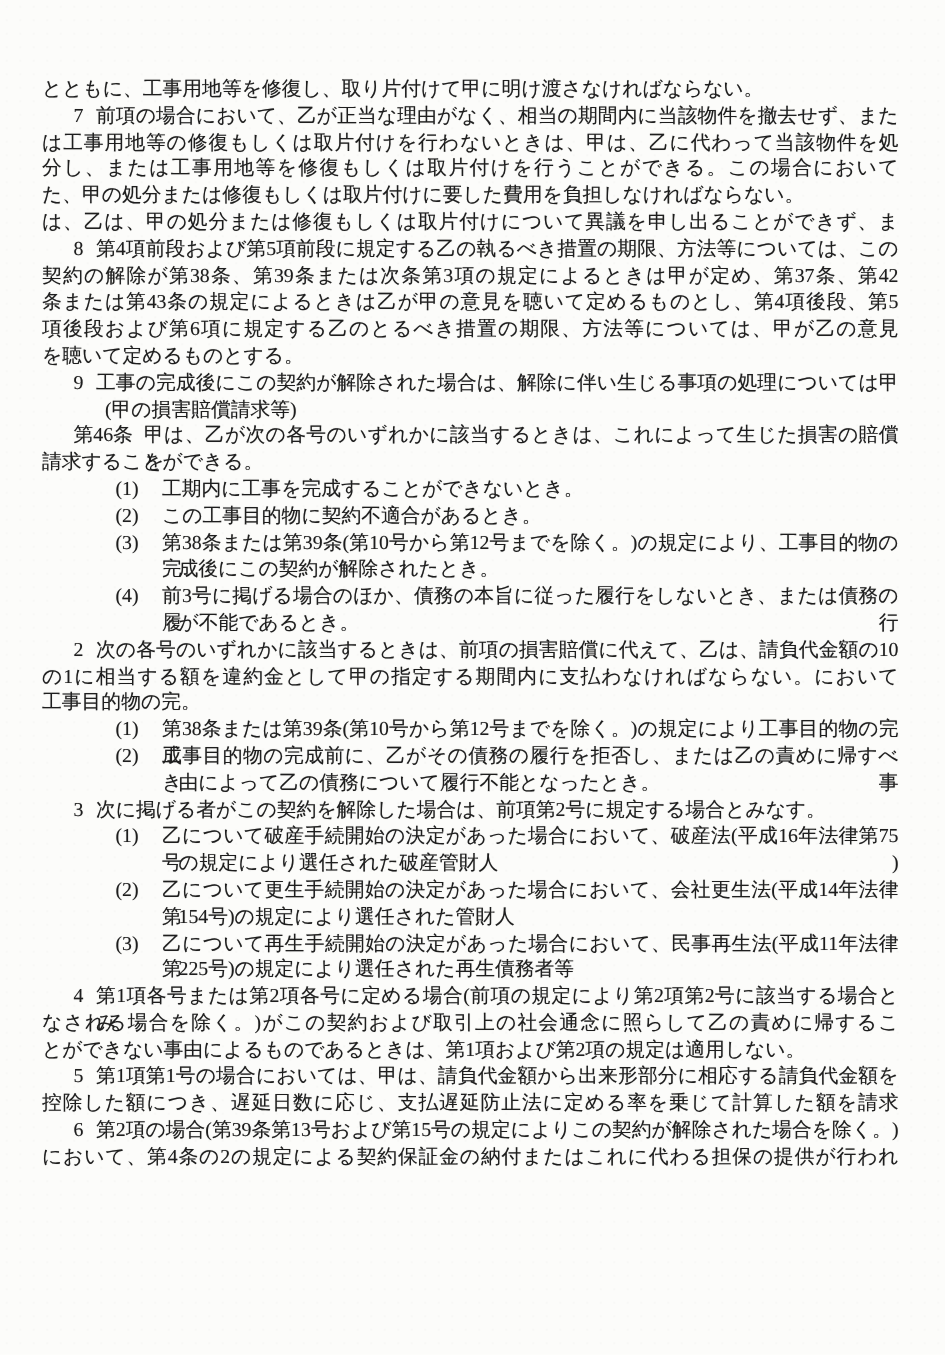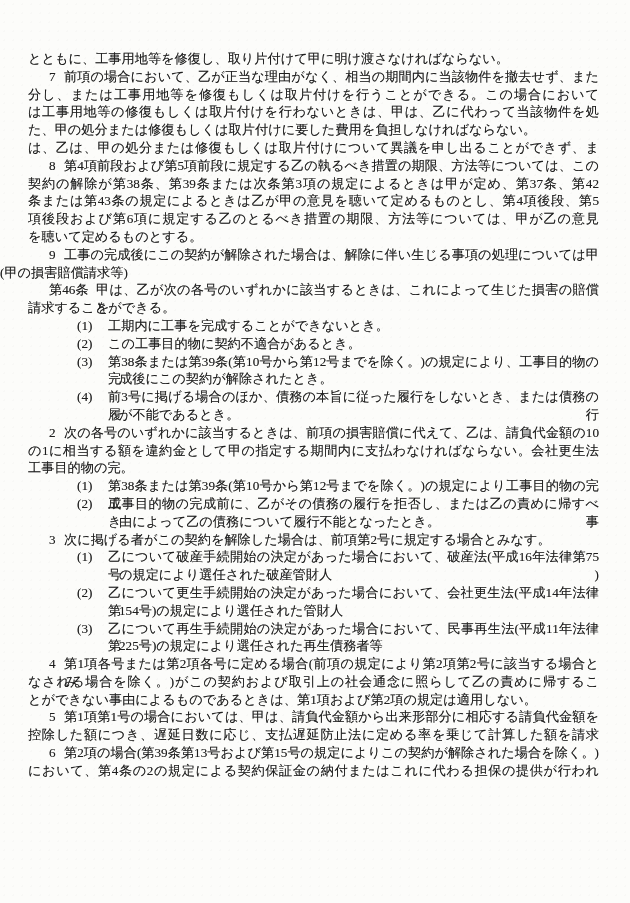--- a/index.html
+++ b/index.html
@@ -41,60 +41,60 @@
     white-space: normal;
     text-align: justify;
     text-align-last: justify;
   }
   
   .line.num-first  { padding-left: 64px; }   
   .line.art-first  { padding-left: 96px; }   
   .line.cont       { padding-left: 28px; }   
   .line.sub-first  { padding-left: 108px; }  
   .line.sub-cont   { padding-left: 119px; }   
-  .line.heading    { }   
+  .line.heading    { padding-left: 70px; }   
   .marker {
     position: absolute;
     left: 49px;
     top: 0;
     line-height: 17.8px;
     font-size: 13.2px;
     color: #1e1e1e;
     text-shadow: 0 0 0.5px rgba(30,30,30,0.45);
   }
   .marker.sub { left: 77px; }
 </style>
 </head>
 <body>
 
 <div class="page">
   <div class="content" id="doc-content">
       <div class="line cont">とともに、工事用地等を修復し、取り片付けて甲に明け渡さなければならない。</div>
       <div class="line num-first full">前項の場合において、乙が正当な理由がなく、相当の期間内に当該物件を撤去せず、また<span class="marker">7</span></div>
+      <div class="line cont full">は工事用地等の修復もしくは取片付けを行わないときは、甲は、乙に代わって当該物件を処</div>
       <div class="line cont full">分し、または工事用地等を修復もしくは取片付けを行うことができる。この場合において</div>
-      <div class="line cont full">は工事用地等の修復もしくは取片付けを行わないときは、甲は、乙に代わって当該物件を処</div>
       <div class="line cont">た、甲の処分または修復もしくは取片付けに要した費用を負担しなければならない。</div>
       <div class="line cont full">は、乙は、甲の処分または修復もしくは取片付けについて異議を申し出ることができず、ま</div>
       <div class="line num-first full">第4項前段および第5項前段に規定する乙の執るべき措置の期限、方法等については、この<span class="marker">8</span></div>
       <div class="line cont full">契約の解除が第38条、第39条または次条第3項の規定によるときは甲が定め、第37条、第42</div>
       <div class="line cont full">条または第43条の規定によるときは乙が甲の意見を聴いて定めるものとし、第4項後段、第5</div>
       <div class="line cont full">項後段および第6項に規定する乙のとるべき措置の期限、方法等については、甲が乙の意見</div>
       <div class="line cont">を聴いて定めるものとする。</div>
       <div class="line num-first full">工事の完成後にこの契約が解除された場合は、解除に伴い生じる事項の処理については甲<span class="marker">9</span></div>
       <div class="line heading">(甲の損害賠償請求等)</div>
       <div class="line art-first full">甲は、乙が次の各号のいずれかに該当するときは、これによって生じた損害の賠償を<span class="marker">第46条</span></div>
       <div class="line cont">請求することができる。</div>
       <div class="line sub-first">工期内に工事を完成することができないとき。<span class="marker sub">(1)</span></div>
       <div class="line sub-first">この工事目的物に契約不適合があるとき。<span class="marker sub">(2)</span></div>
       <div class="line sub-first full">第38条または第39条(第10号から第12号までを除く。)の規定により、工事目的物の完<span class="marker sub">(3)</span></div>
       <div class="line sub-cont">成後にこの契約が解除されたとき。</div>
       <div class="line sub-first full">前3号に掲げる場合のほか、債務の本旨に従った履行をしないとき、または債務の履行<span class="marker sub">(4)</span></div>
       <div class="line sub-cont">が不能であるとき。</div>
       <div class="line num-first full">次の各号のいずれかに該当するときは、前項の損害賠償に代えて、乙は、請負代金額の10<span class="marker">2</span></div>
-      <div class="line cont full">の1に相当する額を違約金として甲の指定する期間内に支払わなければならない。会社更生法</div>
+      <div class="line cont full">の1に相当する額を違約金として甲の指定する期間内に支払わなければならない。において</div>
       <div class="line cont">工事目的物の完。</div>
       <div class="line sub-first full">第38条または第39条(第10号から第12号までを除く。)の規定により工事目的物の完成<span class="marker sub">(1)</span></div>
       <div class="line sub-first full">工事目的物の完成前に、乙がその債務の履行を拒否し、または乙の責めに帰すべき事<span class="marker sub">(2)</span></div>
       <div class="line sub-cont">由によって乙の債務について履行不能となったとき。</div>
       <div class="line num-first">次に掲げる者がこの契約を解除した場合は、前項第2号に規定する場合とみなす。<span class="marker">3</span></div>
       <div class="line sub-first full">乙について破産手続開始の決定があった場合において、破産法(平成16年法律第75号)<span class="marker sub">(1)</span></div>
       <div class="line sub-cont">の規定により選任された破産管財人</div>
       <div class="line sub-first full">乙について更生手続開始の決定があった場合において、会社更生法(平成14年法律第<span class="marker sub">(2)</span></div>
       <div class="line sub-cont">154号)の規定により選任された管財人</div>
       <div class="line sub-first full">乙について再生手続開始の決定があった場合において、民事再生法(平成11年法律第<span class="marker sub">(3)</span></div>

